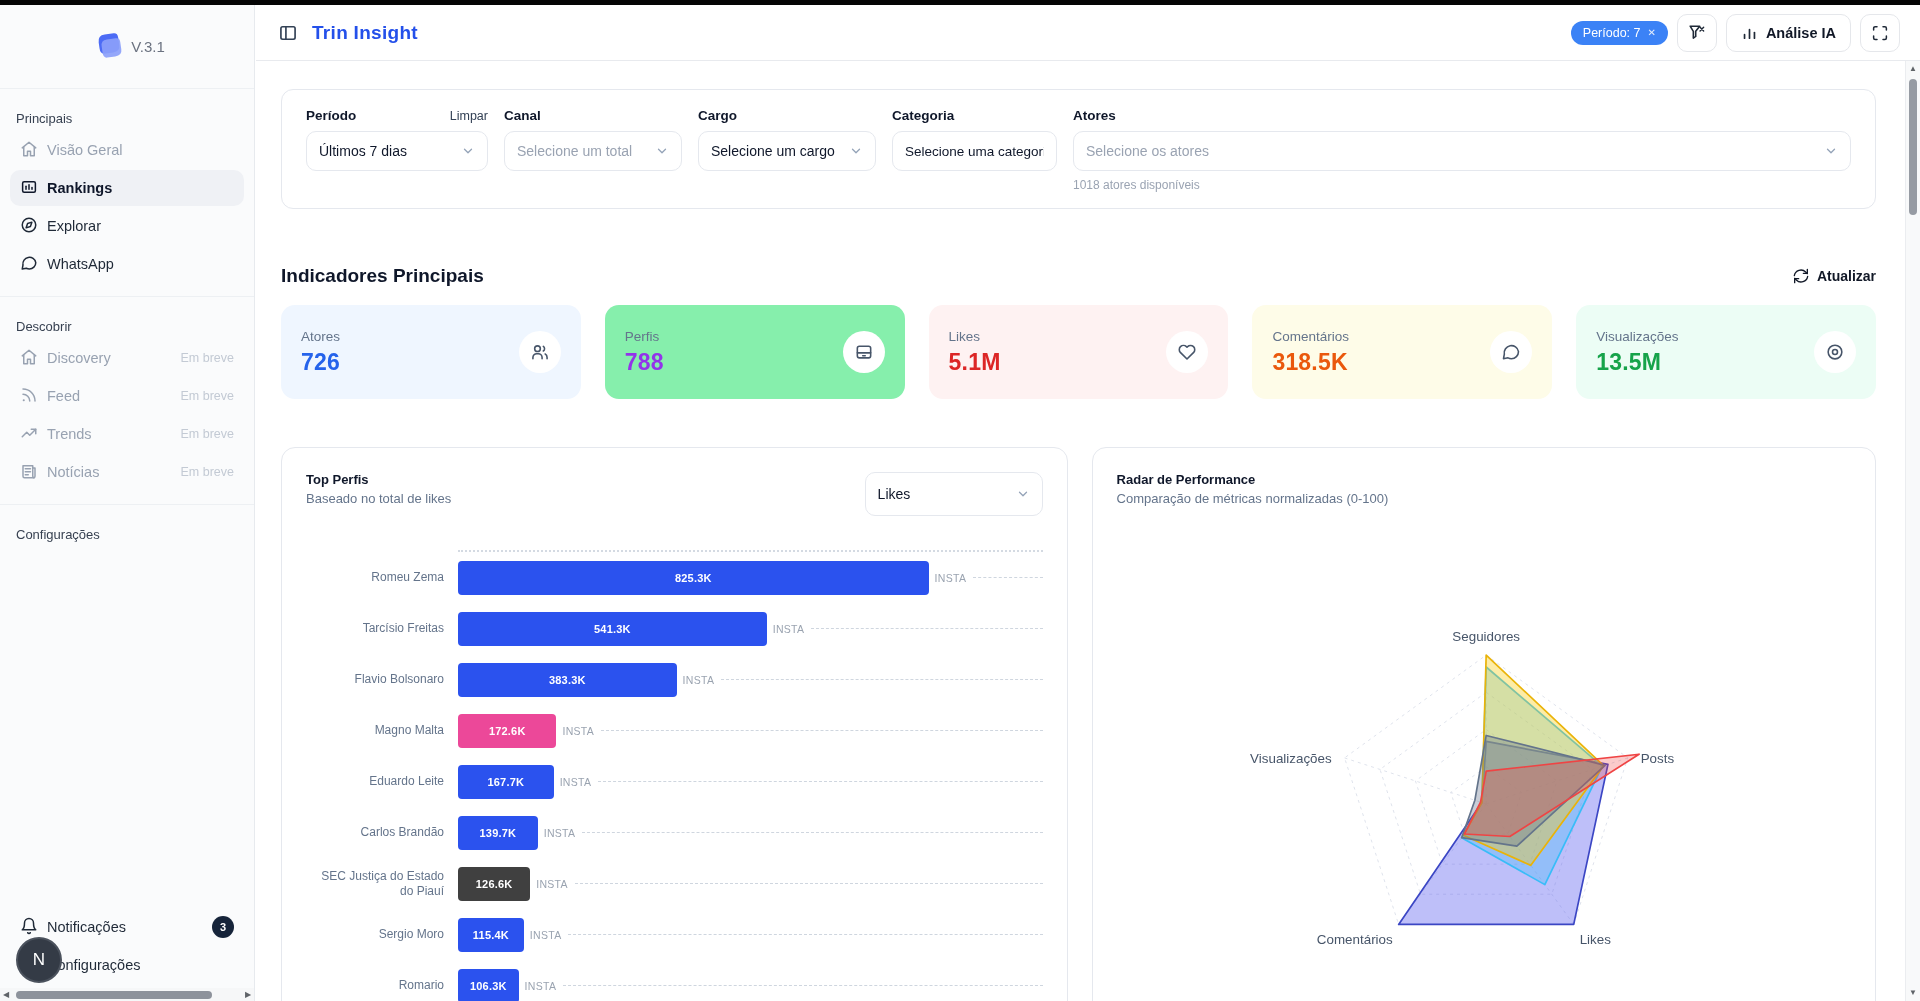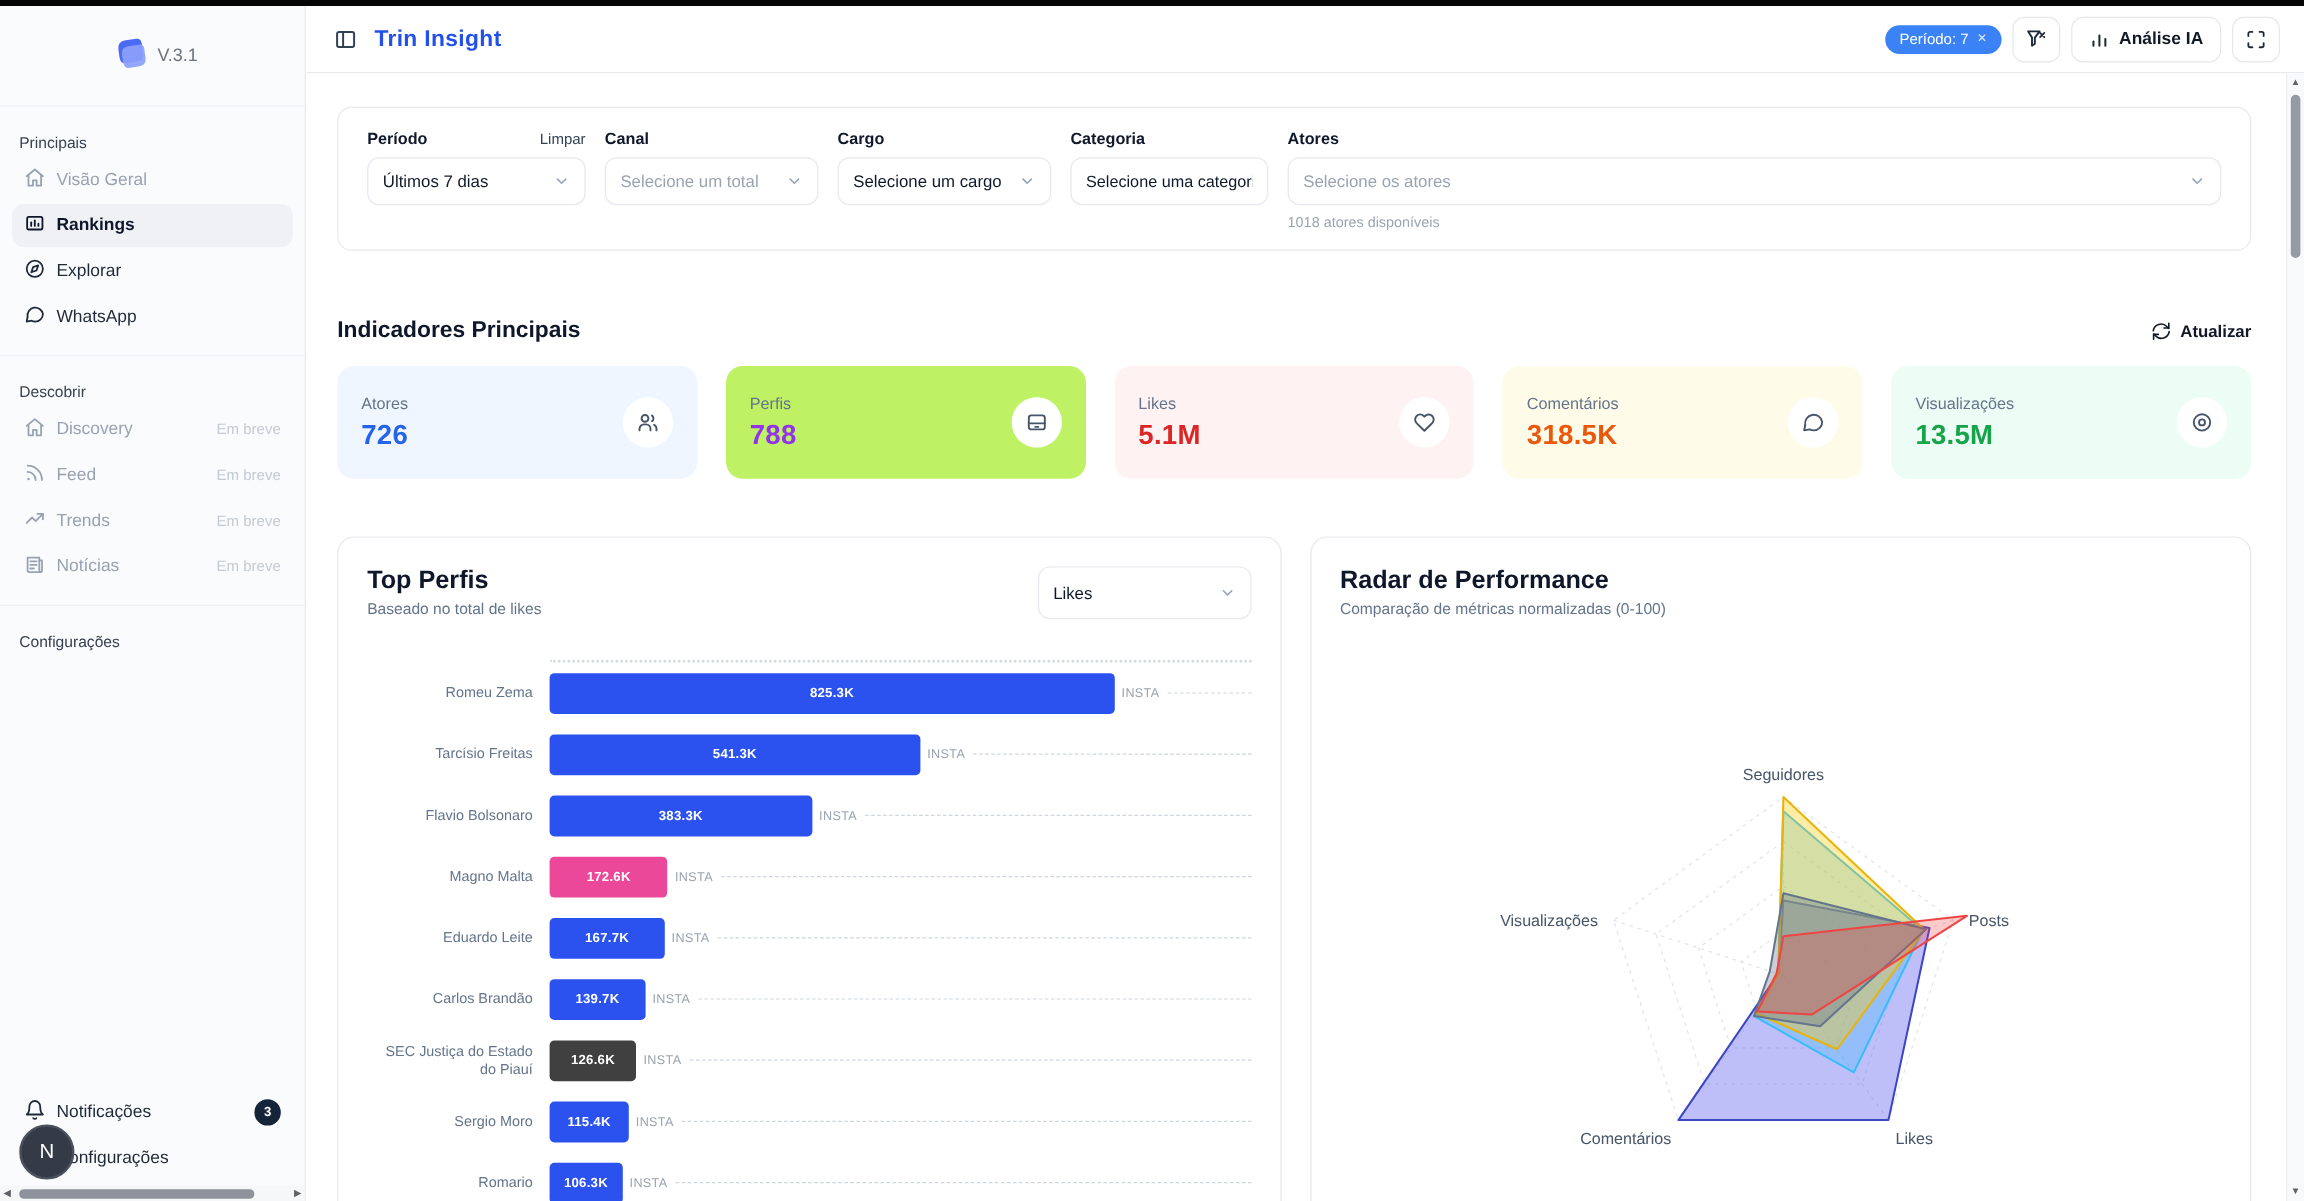--- a/index.html
+++ b/index.html
@@ -52,32 +52,32 @@
   
   .section-row { display:flex; align-items:center; margin:56px 0 18px 0; }
   .section-title { font-size:19px; font-weight:700; color:#0f172a; }
   .refresh-btn { margin-left:auto; display:flex; align-items:center; gap:8px; font-size:14px; font-weight:600; color:#111827; background:none; border:none; cursor:pointer; }
   .kpi-row { display:flex; gap:24px; }
   .kpi { flex:1; border-radius:14px; padding:18px 20px; display:flex; align-items:center; justify-content:space-between; height:94px; }
   .kpi .klabel { font-size:13.5px; color:#64748b; margin-bottom:5px; }
   .kpi .kvalue { font-size:23px; font-weight:800; letter-spacing:.2px; }
   .kpi .kicon { width:42px; height:42px; border-radius:50%; background:#fff; display:flex; align-items:center; justify-content:center; color:#475569; }
   .kpi-blue { background:#eff6ff; } .kpi-blue .kvalue{ color:#2563eb; }
-  .kpi-purple{ background:#bef264; } .kpi-purple .kvalue{ color:#9333ea; }
+  .kpi-purple{ background:#86efac; } .kpi-purple .kvalue{ color:#9333ea; }
   .kpi-red { background:#fef2f2; } .kpi-red .kvalue{ color:#dc2626; }
   .kpi-yellow{ background:#fefce8; } .kpi-yellow .kvalue{ color:#ea580c; }
   .kpi-green { background:#ecfdf5; } .kpi-green .kvalue{ color:#16a34a; }
 
   
   .charts-row { display:flex; gap:24px; margin-top:48px; }
   .chart-card { border:1px solid #e5e8ee; border-radius:14px; padding:24px; height:700px; background:#fff; overflow:hidden; }
   .chart-card.left { flex:1.003; }
   .chart-card.right { flex:1; }
   .card-head { display:flex; align-items:flex-start; }
-  .card-title { font-size:21px; font-weight:700; color:#0f172a; }
+  .card-title { font-size:13px; font-weight:700; color:#0f172a; }
   .card-sub { font-size:13px; color:#64748b; margin-top:4px; }
   .metric-select { width:178px; height:44px; margin-left:auto; }
 
   
   .bars-wrap { margin-top:34px; }
   .bars-topline { margin-left:152px; border-top:2px dotted #d4dae2; }
   .bar-row { display:flex; align-items:center; height:51px; }
   .bar-label { width:152px; padding-right:14px; text-align:right; font-size:12px; color:#64748b; line-height:1.25; }
   .bar-track { flex:1; display:flex; align-items:center; min-width:0; }
   .bar { height:34px; background:#2b52ee; border-radius:4px; display:flex; align-items:center; justify-content:center; color:#fff; font-size:11px; font-weight:700; letter-spacing:.2px; white-space:nowrap; }

